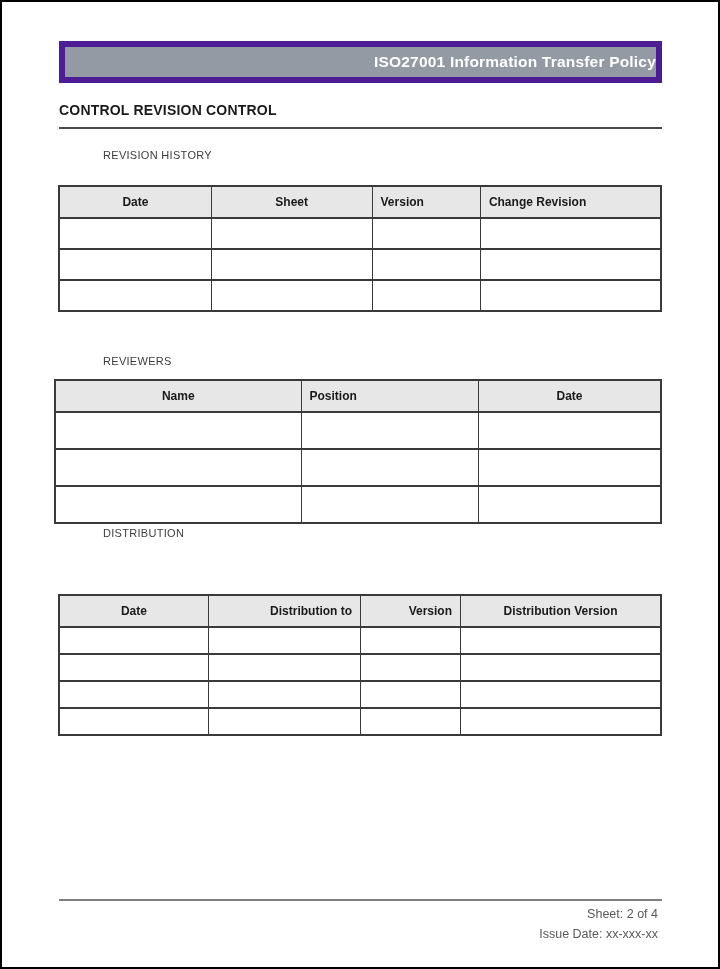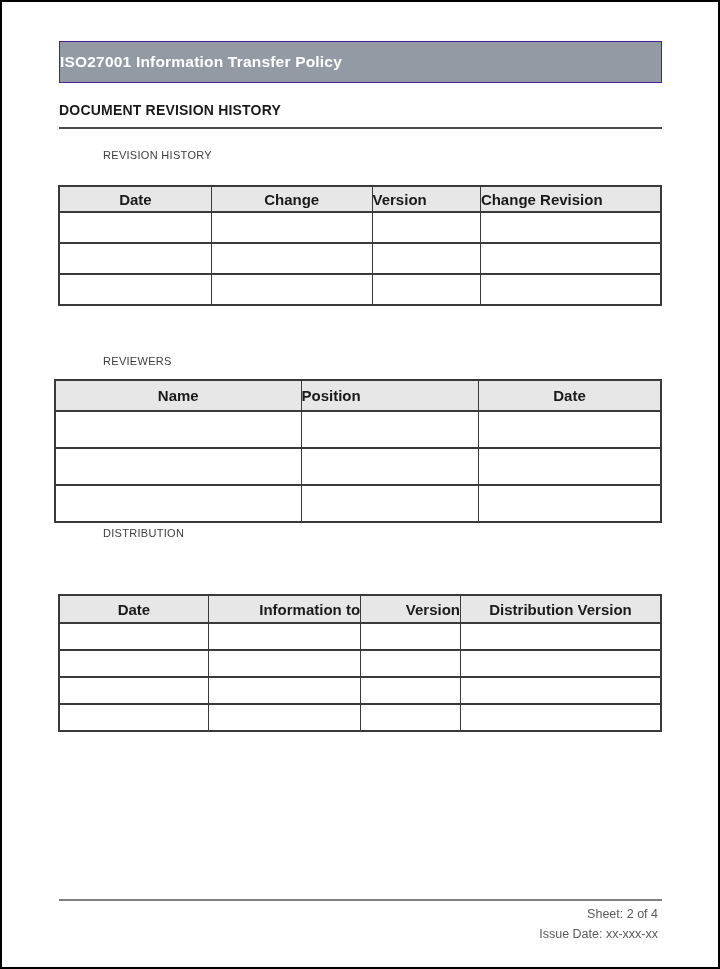--- a/index.html
+++ b/index.html
@@ -19,24 +19,24 @@
   }
   
   .banner {
     position: absolute;
     left: 57px;
     top: 39px;
     width: 603px;
     height: 42px;
     box-sizing: border-box;
     background: #949AA4;
-    border: 1px solid #4c1d95;
+    border: 6px solid #4c1d95;
     display: flex;
     align-items: center;
-    justify-content: flex-start;
+    justify-content: flex-end;
   }
   .banner .title {
     color: #ffffff;
     font-size: 15.5px;
     font-weight: bold;
     letter-spacing: 0.2px;
   }
   
   .doc-heading {
     position: absolute;
@@ -74,24 +74,24 @@
     table-layout: fixed;
     border: 2px solid #3a3a3a;
   }
   table.doc-table th,
   table.doc-table td {
     border-top: 2px solid #3a3a3a;
     border-bottom: 2px solid #3a3a3a;
     border-left: 1px solid #3a3a3a;
     border-right: 1px solid #3a3a3a;
     box-sizing: border-box;
-    font-size: 15px;
+    font-size: 12px;
     color: #1a1a1a;
     overflow: hidden;
-    padding: 0;
+    padding: 8px;
   }
   table.doc-table th {
     background: #E7E7E7;
     font-weight: bold;
   }
   th.al-c { text-align: center; }
   th.al-l { text-align: left;  padding-left: 8px; }
   th.al-r { text-align: right; padding-right: 8px; }
 
   .tbl-revision-history { left: 56px; top: 183px; width: 604px; }
@@ -135,35 +135,35 @@
 </style>
 </head>
 <body>
 
 <div class="page">
 
   <div class="banner">
     <span class="title">ISO27001 Information Transfer Policy</span>
   </div>
 
-  <div class="doc-heading">DOCUMENT REVISION HISTORY</div>
+  <div class="doc-heading">CONTROL REVISION CONTROL</div>
   <div class="heading-rule"></div>
 
   <div class="section-label label-revision-history">REVISION HISTORY</div>
   <table class="doc-table tbl-revision-history">
     <colgroup>
       <col style="width:25.3%">
         <col style="width:26.7%">
         <col style="width:18.0%">
         <col style="width:30.0%">
     </colgroup>
     <thead>
       <tr>
         <th class="al-c">Date</th>
-        <th class="al-c">Change</th>
+        <th class="al-c">Sheet</th>
         <th class="al-l">Version</th>
         <th class="al-l">Change Revision</th>
       </tr>
     </thead>
     <tbody>
       <tr>
           <td></td>
           <td></td>
           <td></td>
           <td></td>
@@ -220,21 +220,21 @@
   <table class="doc-table tbl-distribution">
     <colgroup>
       <col style="width:24.8%">
         <col style="width:25.3%">
         <col style="width:16.6%">
         <col style="width:33.3%">
     </colgroup>
     <thead>
       <tr>
         <th class="al-c">Date</th>
-        <th class="al-r">Information to</th>
+        <th class="al-r">Distribution to</th>
         <th class="al-r">Version</th>
         <th class="al-c">Distribution Version</th>
       </tr>
     </thead>
     <tbody>
       <tr>
           <td></td>
           <td></td>
           <td></td>
           <td></td>

